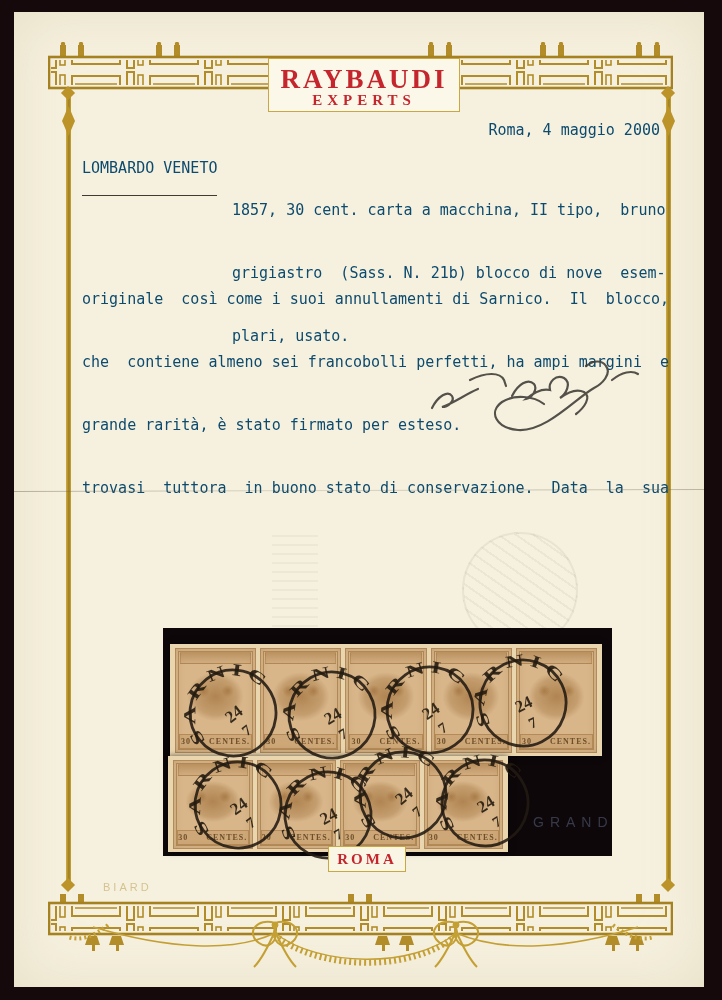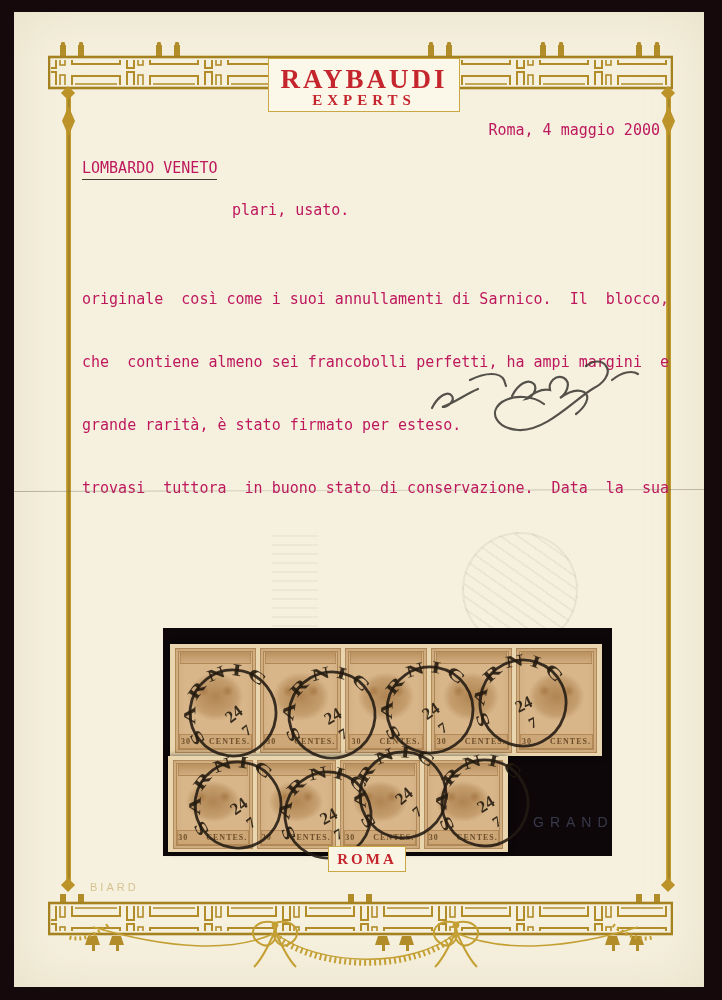--- a/index.html
+++ b/index.html
@@ -27,23 +27,23 @@
   .title-box{position:absolute;left:254px;top:38px;width:190px;height:52px;background:#fbf8ea;
              border:1px solid #c9a743;display:flex;flex-direction:column;align-items:center;
              justify-content:center;z-index:3;margin-top:8px;}
   .brand{font-family:"Liberation Serif",serif;font-weight:bold;font-size:27px;line-height:28px;
          letter-spacing:3px;color:#c5252c;}
   .brand-sub{font-family:"Liberation Serif",serif;font-weight:bold;font-size:15px;line-height:12px;
              letter-spacing:5px;color:#c5252c;margin-top:1px;}
 
   
   .tw{font-family:"DejaVu Sans Mono","Liberation Mono",monospace;font-size:15px;line-height:21px;
-      color:#be185d;white-space:pre;}
+      color:#0c4a6e;white-space:pre;}
   .date{position:absolute;left:300px;top:108px;width:346px;text-align:right;}
-  .heading{position:absolute;left:68px;top:146px;border-bottom:1.6px solid #3f3a32;padding-bottom:0px;}
+  .heading{position:absolute;left:68px;top:146px;border-bottom:1.6px solid #3f3a32;padding-bottom:16px;}
   .desc{position:absolute;left:218px;top:146px;}
   .opinion{position:absolute;left:68px;top:235px;}
 
   .signature{position:absolute;left:410px;top:330px;width:225px;height:100px;}
   .crease{position:absolute;left:0;top:478px;width:690px;height:1px;
           background:linear-gradient(90deg,rgba(110,100,80,.45),rgba(110,100,80,.2) 40%,rgba(110,100,80,.4));
           transform:rotate(-.15deg);}
   .emboss{position:absolute;left:258px;top:522px;width:46px;height:120px;opacity:.5;
           background:repeating-linear-gradient(0deg,rgba(120,110,85,.14) 0 2px,transparent 2px 9px);}
   .emboss-seal{position:absolute;left:448px;top:520px;width:112px;height:112px;border-radius:50%;
@@ -78,21 +78,21 @@
   .pm-day{font-family:"Liberation Serif",serif;font-size:17px;font-weight:bold;fill:#241b10;
           text-anchor:middle;opacity:.9;}
   .pm-month{font-family:"Liberation Serif",serif;font-size:15px;font-weight:bold;fill:#241b10;
           text-anchor:middle;opacity:.9;}
 
   
   .roma-box{position:absolute;left:314px;top:834px;width:76px;height:24px;background:#faf6e6;
             border:1px solid #c9a743;display:flex;align-items:center;justify-content:center;z-index:3;}
   .roma-box span{font-family:"Liberation Serif",serif;font-weight:bold;font-size:15px;
                  letter-spacing:3px;color:#c5252c;}
-  .engraver{position:absolute;left:76px;top:869px;font-size:11px;letter-spacing:3px;
+  .engraver{position:absolute;left:89px;top:869px;font-size:11px;letter-spacing:3px;
             color:rgba(185,155,75,.55);font-family:"Liberation Sans",sans-serif;}
   .gold{stroke:#b18c28;fill:none;}
 </style>
 </head>
 <body>
 
 <div class="paper">
 
   <svg class="band band-top" viewBox="0 0 625 56">
     <defs>
@@ -139,20 +139,22 @@
   <div class="spear sp-r"></div>
 
   <div class="title-box">
     <div class="brand">RAYBAUDI</div>
     <div class="brand-sub">EXPERTS</div>
   </div>
 
   <div class="tw date">Roma, 4 maggio 2000</div>
   <div class="tw heading">LOMBARDO VENETO</div>
   <div class="tw desc">
+    <div class="tline">1857, 30 cent. carta a macchina, II tipo,  bruno</div>
+    <div class="tline">grigiastro  (Sass. N. 21b) blocco di nove  esem-</div>
     <div class="tline">plari, usato.</div>
   </div>
   <div class="tw opinion">
     <div class="tline">originale  così come i suoi annullamenti di Sarnico.  Il  blocco,</div>
     <div class="tline">che  contiene almeno sei francobolli perfetti, ha ampi margini  e</div>
     <div class="tline">grande rarità, è stato firmato per esteso.</div>
     <div class="tline">trovasi  tuttora  in buono stato di conservazione.  Data  la  sua</div>
   </div>
 
   <svg class="signature" viewBox="0 0 225 100">

